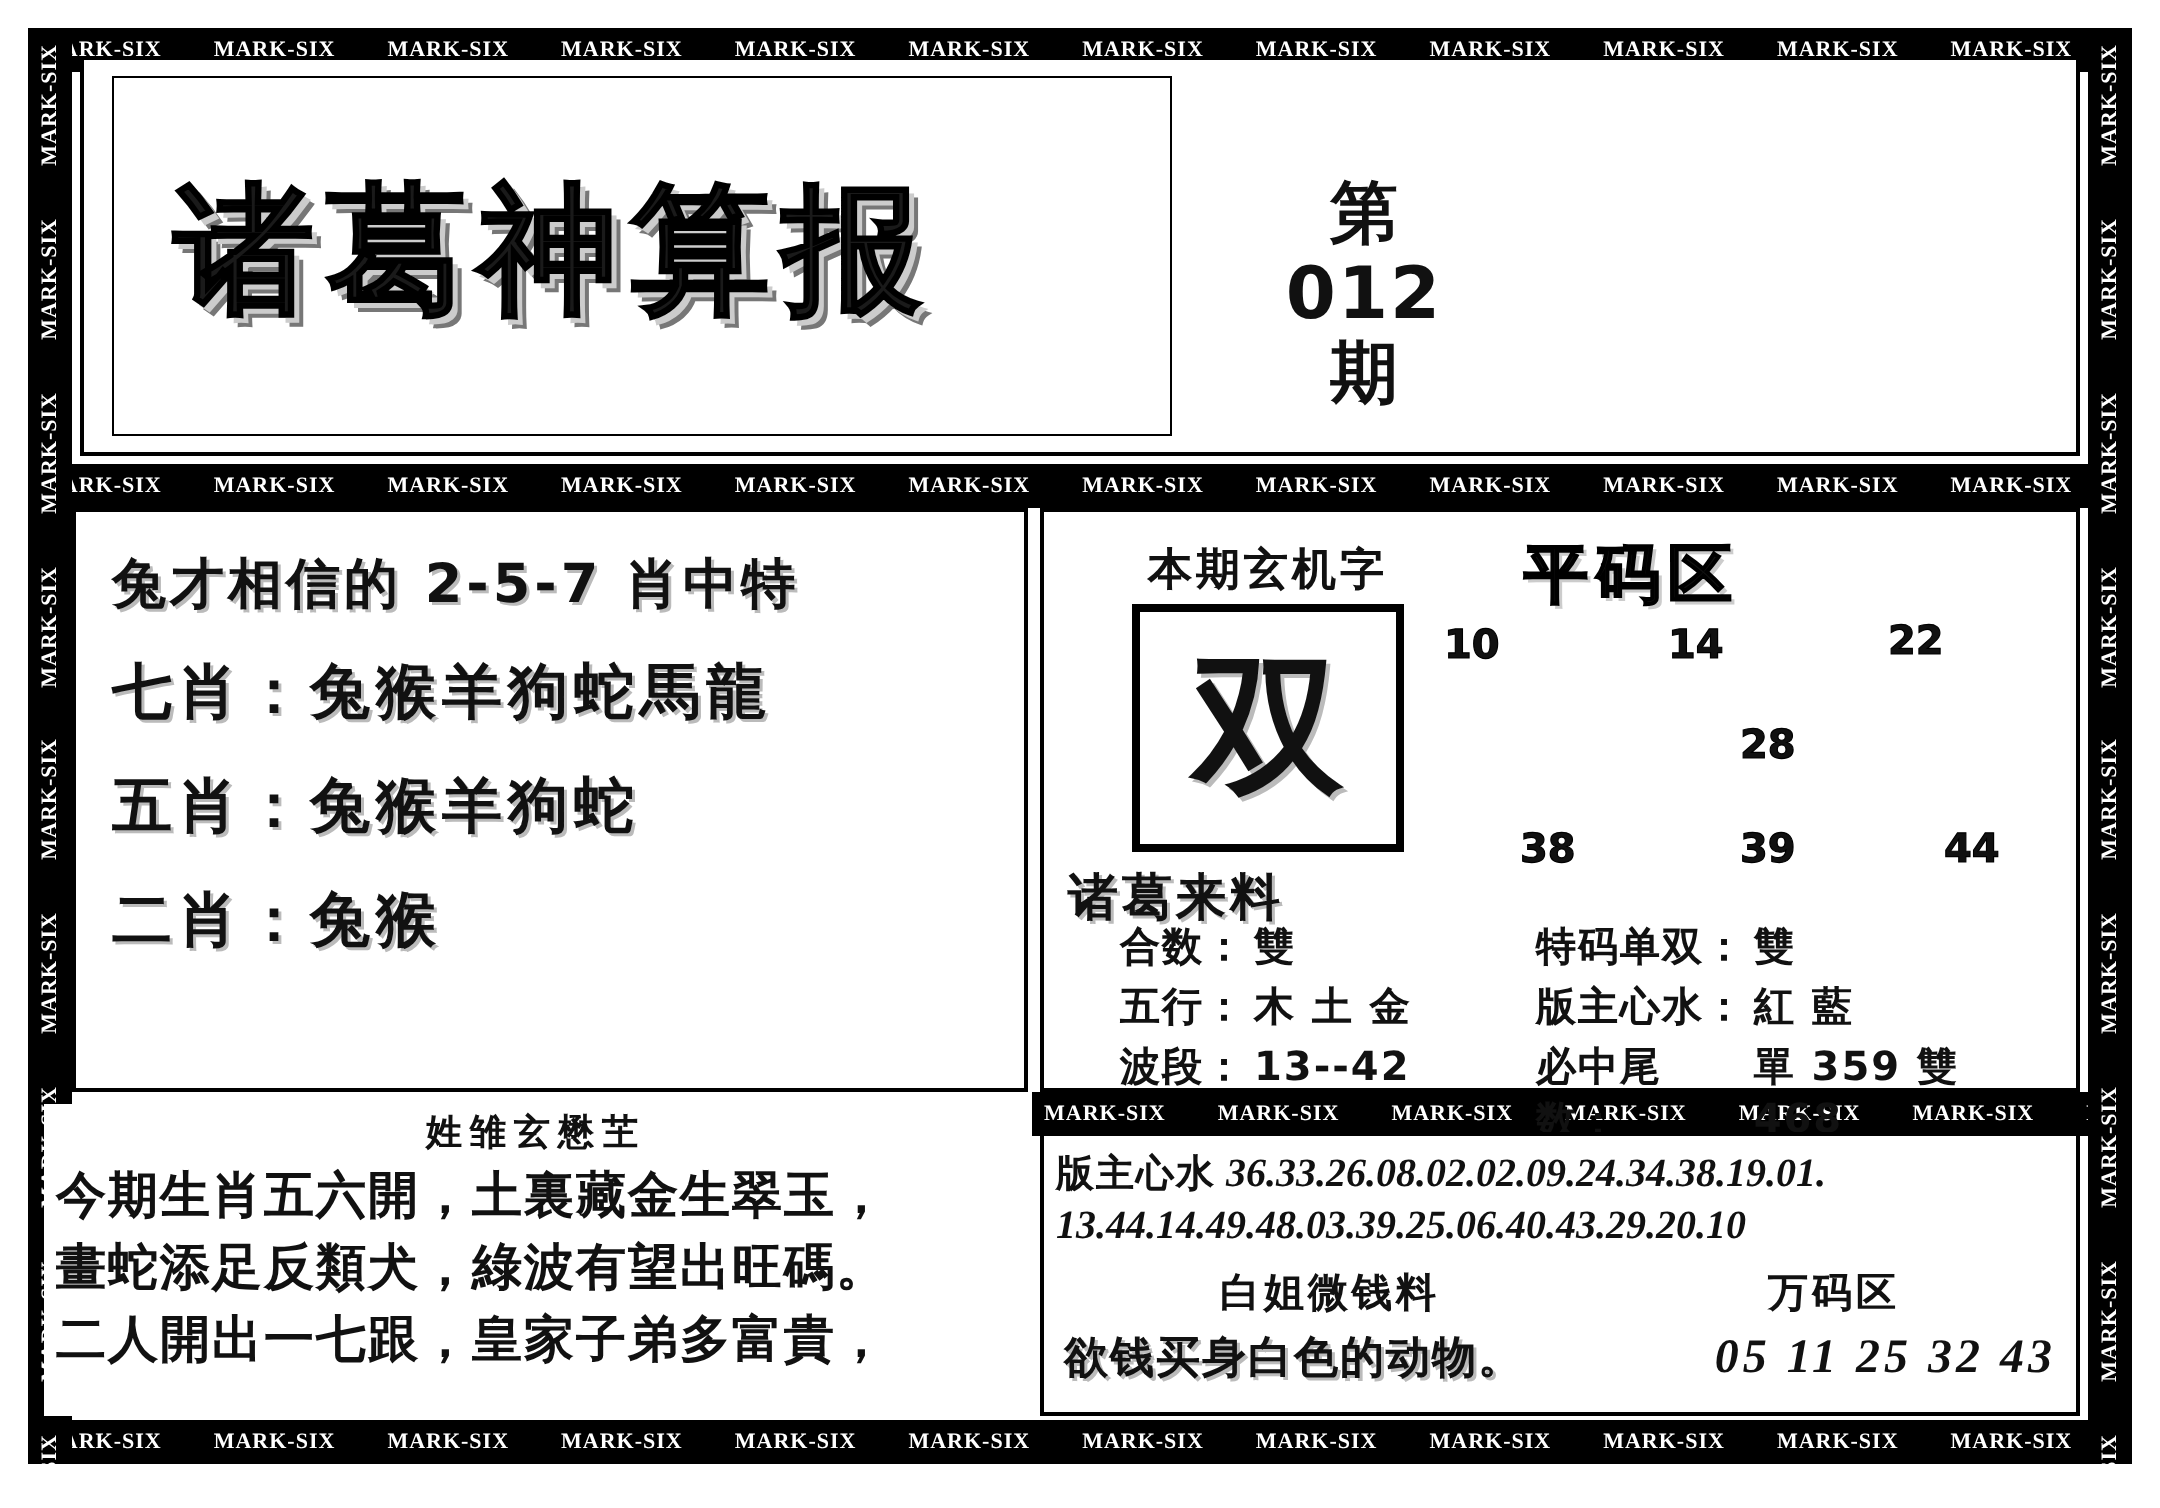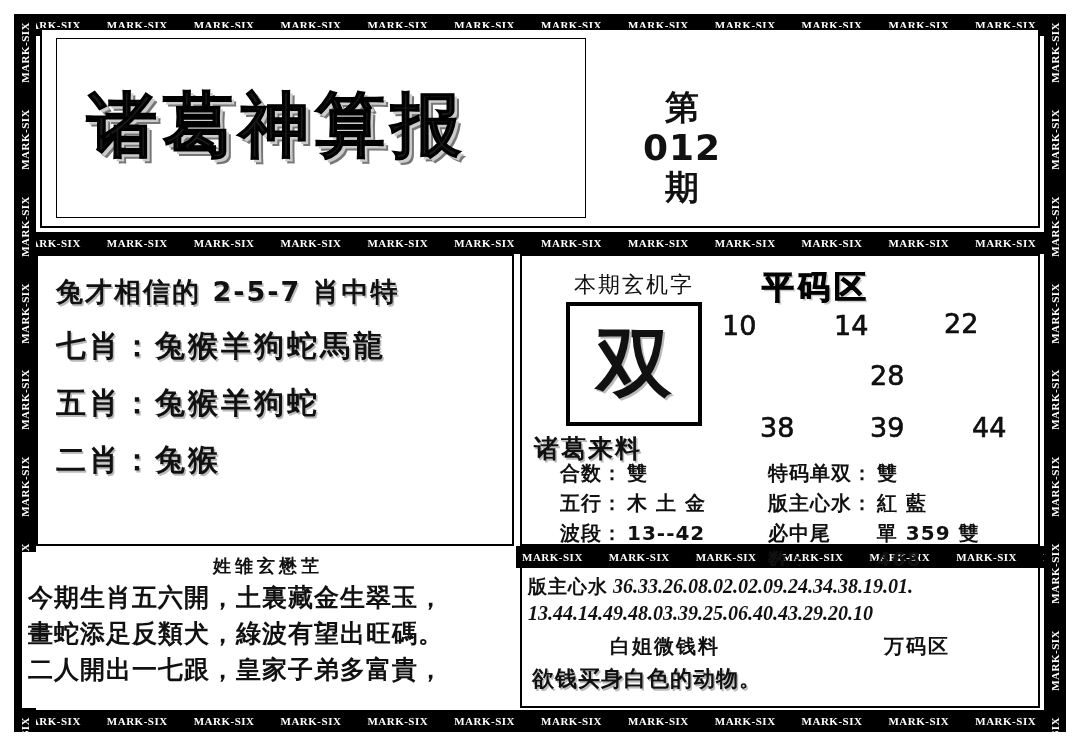--- a/index.html
+++ b/index.html
@@ -164,21 +164,21 @@
     left: 520px; top: 254px;
     width: 520px; height: 292px;
     background: #ffffff;
     border: 2px solid #000;
     box-sizing: border-box;
   }
   .xuanji-label {
     position: absolute;
     left: 52px; top: 14px;
     font-family: "DejaVu Sans", sans-serif;
-    font-weight: normal;
+    font-weight: bold;
     font-size: 22px;
     letter-spacing: 2px;
     color: #111;
   }
   .xuanji-box {
     position: absolute;
     left: 44px; top: 46px;
     width: 136px; height: 124px;
     border: 4px solid #000;
     box-sizing: border-box;
@@ -205,22 +205,22 @@
     text-shadow: 2px 2px 0 #cccccc;
   }
   .pingma-nums {
     position: absolute;
     left: 196px; top: 52px;
     width: 320px; height: 140px;
   }
   .pnum {
     position: absolute;
     font-family: "DejaVu Sans", sans-serif;
-    font-weight: normal;
-    font-size: 27px;
+    font-weight: bold;
+    font-size: 20px;
     color: #111;
     -webkit-text-stroke: 0.6px #000;
   }
   .laoliao-title {
     position: absolute;
     left: 12px; top: 176px;
     font-family: "DejaVu Sans", sans-serif;
     font-weight: bold;
     font-size: 25px;
     letter-spacing: 2px;
@@ -489,16 +489,17 @@
     </div>
     <div class="banzhu-line">13.44.14.49.48.03.39.25.06.40.43.29.20.10</div>
 
     <div class="sub-titles">
       <span>白姐微钱料</span>
       <span>万码区</span>
     </div>
 
     <div class="hint-row">
       <span class="hint-text">欲钱买身白色的动物。</span>
+      <span class="hint-nums">05 11 25 32 43</span>
     </div>
   </div>
 
 </div>
 
 </body></html>

